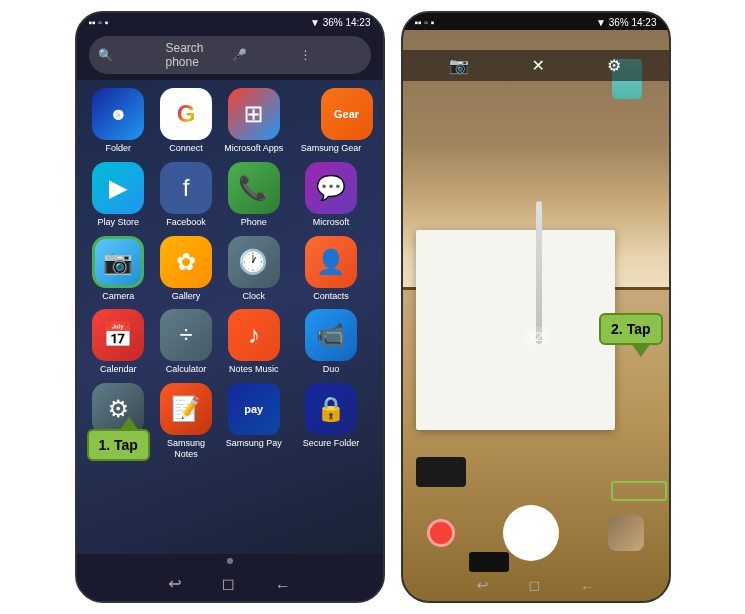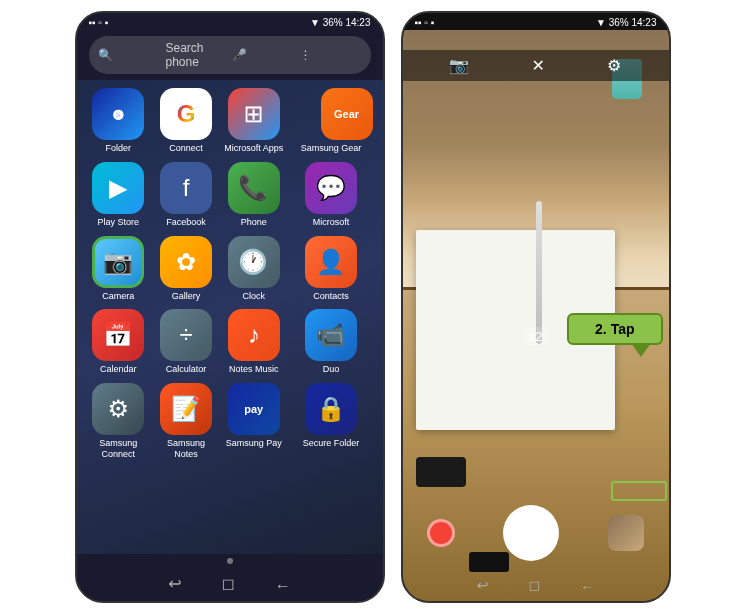--- a/index.html
+++ b/index.html
@@ -142,21 +142,21 @@
       border-radius: 50%;
       background: rgba(255,255,255,0.4);
     }
 
     
     .callout {
       position: absolute;
       background: #8bc34a;
       border: 2px solid #5d8a1e;
       border-radius: 6px;
-      padding: 6px 26px;
+      padding: 6px 10px;
       font-size: 14px;
       font-weight: 600;
       color: #000;
       z-index: 10;
     }
     .callout::after {
       content: '';
       position: absolute;
       width: 0;
       height: 0;
@@ -522,20 +522,23 @@
   <div class="dot-indicator">
     <div class="dot"></div>
   </div>
 
   <div class="bottom-nav-home">
     <span class="nav-btn">↩</span>
     <span class="nav-btn">◻</span>
     <span class="nav-btn">←</span>
   </div>
 
+  <div class="callout callout1">
+    <span>1. Tap</span>
+  </div>
 </div>
 
 <div class="phone2">
 
   <div class="camera-status">
     <span>▪▪ ▫ ▪</span>
     <span>▼ 36% 14:23</span>
   </div>
 
   <div class="camera-preview">

